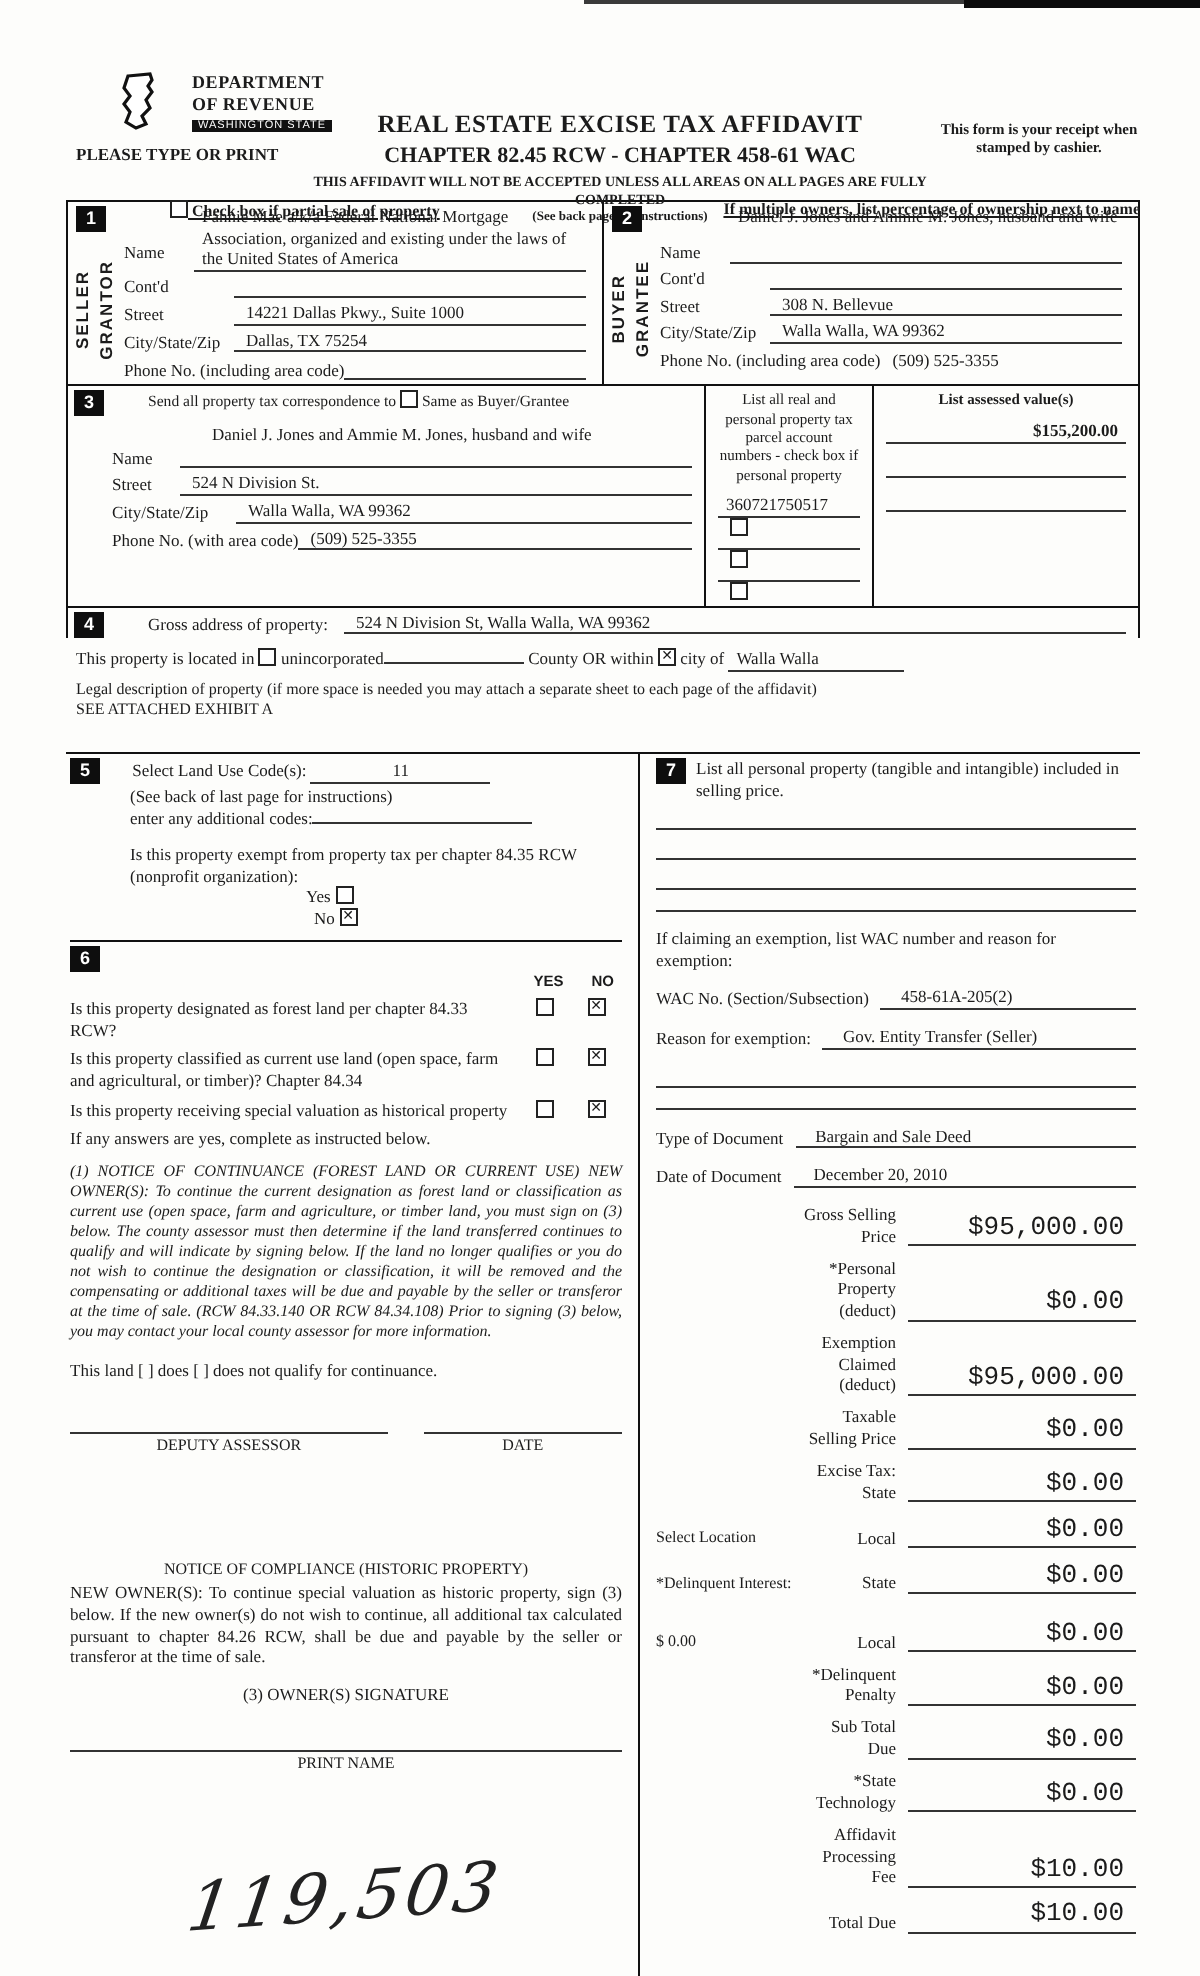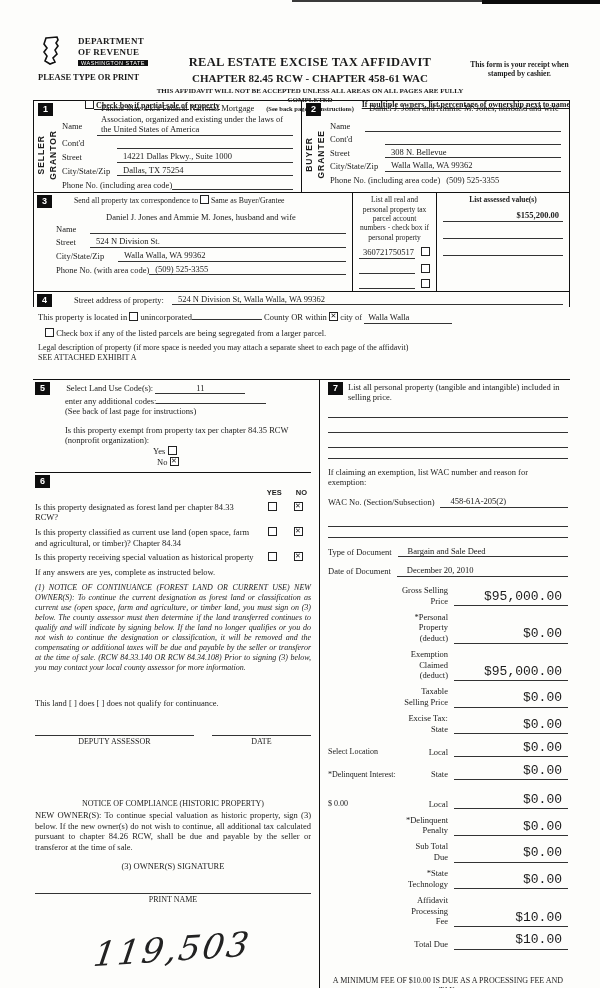--- a/index.html
+++ b/index.html
@@ -6,21 +6,21 @@
   .page {
     position:relative; width:600px; height:988px; margin:0 auto;
     background:#fdfdfb; color:#1b1b1b; overflow:hidden;
     font-family:"Liberation Serif", serif; font-size:8.5px; line-height:1.25;
   }
   .scan-bar { position:absolute; top:0; right:0; width:118px; height:4px; background:#0c0c0c; }
   .scan-bar2 { position:absolute; top:0; right:118px; width:190px; height:2px; background:#3a3a3a; }
 
   
   .header { position:relative; height:100px; }
-  .logo { position:absolute; left:42px; top:36px; display:flex; align-items:flex-start; }
+  .logo { position:absolute; left:60px; top:36px; display:flex; align-items:flex-start; }
   .logo svg { display:block; }
   .logo-text { margin-left:2px; font-family:"Liberation Serif", serif; }
   .logo-line1,.logo-line2 { font-weight:bold; font-size:9px; letter-spacing:.3px; }
   .logo-line3 { background:#111; color:#fff; font-size:5.5px; padding:0 3px; letter-spacing:.5px; margin-top:1px; font-family:"Liberation Sans", sans-serif; }
   .title-block { position:absolute; left:150px; right:130px; top:55px; text-align:center; }
   .title { font-weight:bold; font-size:12.5px; letter-spacing:.3px; }
   .chapter { font-weight:bold; font-size:11px; margin-top:1px; }
   .warning { font-weight:bold; font-size:7px; margin-top:2px; }
   .see-back { font-weight:bold; font-size:6.5px; }
   .please { position:absolute; left:38px; top:72px; font-weight:bold; font-size:8.5px; }
@@ -57,21 +57,21 @@
   .nameblock .fval { flex:1; border-bottom:1px solid #333; padding-left:4px; min-height:24px; }
   .phone-row { margin-top:3px; }
 
   
   .sec3 { display:flex; border-bottom:1.5px solid #111; }
   .sec3-left { width:290px; border-right:1.5px solid #111; position:relative; padding:2px 6px 2px 22px; }
   .sec3-left .badge { position:absolute; left:3px; top:2px; }
   .sec3-mid { flex:1; border-right:1.5px solid #111; padding:2px 6px; text-align:center; }
   .sec3-right { width:120px; padding:2px 6px; text-align:center;font-weight:bold; }
   .colhead { font-size:7.5px; }
-  .parcel-line { display:flex; margin-top:5px; }
+  .parcel-line { display:flex; margin-top:5px;flex-direction:column; }
   .parcel-line .pv { flex:1; border-bottom:1px solid #333; text-align:left; padding-left:4px; }
   .parcel-line .cb { margin-left:6px; margin-bottom:1px; }
   .assessed-line { border-bottom:1px solid #333; margin-top:5px; min-height:11px; text-align:right; padding-right:4px; }
 
   
   .sec4 { border-bottom:none; padding:2px 6px 2px 22px; position:relative; }
   .sec4 .badge { position:absolute; left:3px; top:2px; }
   .addr-row { display:flex; align-items:flex-end; }
   .addr-row .fval { flex:1; border-bottom:1px solid #333; margin-left:8px; padding-left:6px; }
 
@@ -87,21 +87,21 @@
   .body2 { display:flex; margin:14px 30px 0 33px; }
   .colL { width:276px; border-top:1.5px solid #111; border-right:1.5px solid #111; padding:2px 8px 6px 2px; position:relative; }
   .colR { flex:1; border-top:1.5px solid #111; padding:2px 2px 6px 8px; position:relative; }
   .sechead-row { position:relative; min-height:14px; }
   .q-table { margin-top:4px; }
   .q-head { display:flex; justify-content:flex-end; gap:14px; font-weight:bold; font-size:7.5px; font-family:"Liberation Sans", sans-serif; padding-right:4px; }
   .q-row { display:flex; align-items:flex-start; margin-top:4px; }
   .q-text { flex:1; padding-right:4px; }
   .q-cell { width:26px; text-align:center; flex:none; }
   .notice { margin-top:6px; text-align:justify; font-size:8px;font-style:italic; }
-  .qualify { margin-top:25px; }
+  .qualify { margin-top:9px; }
   .sigline2 { display:flex; margin-top:26px; }
   .sigline2 .l1 { flex:1.6; border-top:1px solid #333; text-align:center; font-size:8px; padding-top:1px; margin-right:18px; }
   .sigline2 .l2 { flex:1; border-top:1px solid #333; text-align:center; font-size:8px; padding-top:1px; }
   .compliance { margin-top:52px; text-align:center; font-size:8px; }
   .compliance-text { text-align:justify; margin-top:1px; }
   .owner-sig { text-align:center; font-size:8.5px; margin-top:8px; }
   .print-line { border-top:1px solid #333; margin-top:22px; text-align:center; font-size:8px; padding-top:1px; }
 
   .pp-lines .pl { border-bottom:1px solid #333; height:14px; }
   .ex-row { display:flex; align-items:flex-end; margin-top:8px; }
@@ -262,56 +262,52 @@
         <div class="colhead">List assessed value(s)</div>
         <div class="assessed-line">$155,200.00</div>
         <div class="assessed-line"></div>
         <div class="assessed-line"></div>
       </div>
     </div>
 
     <div class="sec4">
       <span class="badge">4</span>
       <div class="addr-row" style="margin-left:18px;">
-        <span>Street address of property:</span>
+        <span>Gross address of property:</span>
         <span class="fval">524 N Division St, Walla Walla, WA  99362</span>
       </div>
     </div>
   </div>
 
   <div class="below-box">
     <div class="located">
       <span>This property is located in</span>
       <span class="cb"></span>
       <span>unincorporated</span><span class="blank"></span>
       <span>County   OR   within</span>
       <span class="cb"><span>✕</span></span>
       <span>city of</span>
       <span class="cityval">Walla Walla</span>
     </div>
-    <div class="seg-row">
-      <span class="cb"></span>
-      <span>Check box if any of the listed parcels are being segregated from a larger parcel.</span>
-    </div>
     <div class="legal">Legal description of property (if more space is needed you may attach a separate sheet to each page of the affidavit)</div>
     <div class="legal-val">SEE ATTACHED EXHIBIT A</div>
   </div>
 
   <div class="body2">
 
     <div class="colL">
       <div class="sechead-row">
         <span class="badge">5</span>
         <span style="margin-left:14px;">Select Land Use Code(s):</span>
         <span class="uline" style="display:inline-block; width:90px; text-align:center;">11</span>
       </div>
+      <div style="margin-left:30px;">(See back of last page for instructions)</div>
       <div style="margin-left:30px;">
         <span>enter any additional codes:</span><span class="uline" style="display:inline-block;width:110px;"></span>
       </div>
-      <div style="margin-left:30px;">(See back of last page for instructions)</div>
       <div style="margin:8px 0 0 30px;">Is this property exempt from property tax per chapter 84.35 RCW (nonprofit organization):</div>
       <div style="margin-left:118px;">
         <span>Yes</span>
         <span class="cb"></span>
       </div>
       <div style="margin-left:122px;">
         <span>No</span>
         <span class="cb"><span>✕</span></span>
       </div>
 
@@ -361,20 +357,24 @@
         <div class="pl"></div>
         <div class="pl"></div>
         <div class="pl"></div>
       </div>
       <div class="hr-thin"></div>
       <div style="margin-top:8px;">If claiming an exemption, list WAC number and reason for exemption:</div>
       <div class="ex-row">
         <span class="flabel">WAC No. (Section/Subsection)</span>
         <span class="fval">458-61A-205(2)</span>
       </div>
+      <div class="ex-row">
+        <span class="flabel">Reason for exemption:</span>
+        <span class="fval">Gov. Entity Transfer (Seller)</span>
+      </div>
       <div class="uline" style="margin-top:10px; height:8px;"></div>
       <div class="hr-thin"></div>
       <div class="ex-row">
         <span class="flabel">Type of Document</span>
         <span class="fval">Bargain and Sale Deed</span>
       </div>
       <div class="ex-row">
         <span class="flabel">Date of Document</span>
         <span class="fval">December 20, 2010</span>
       </div>

